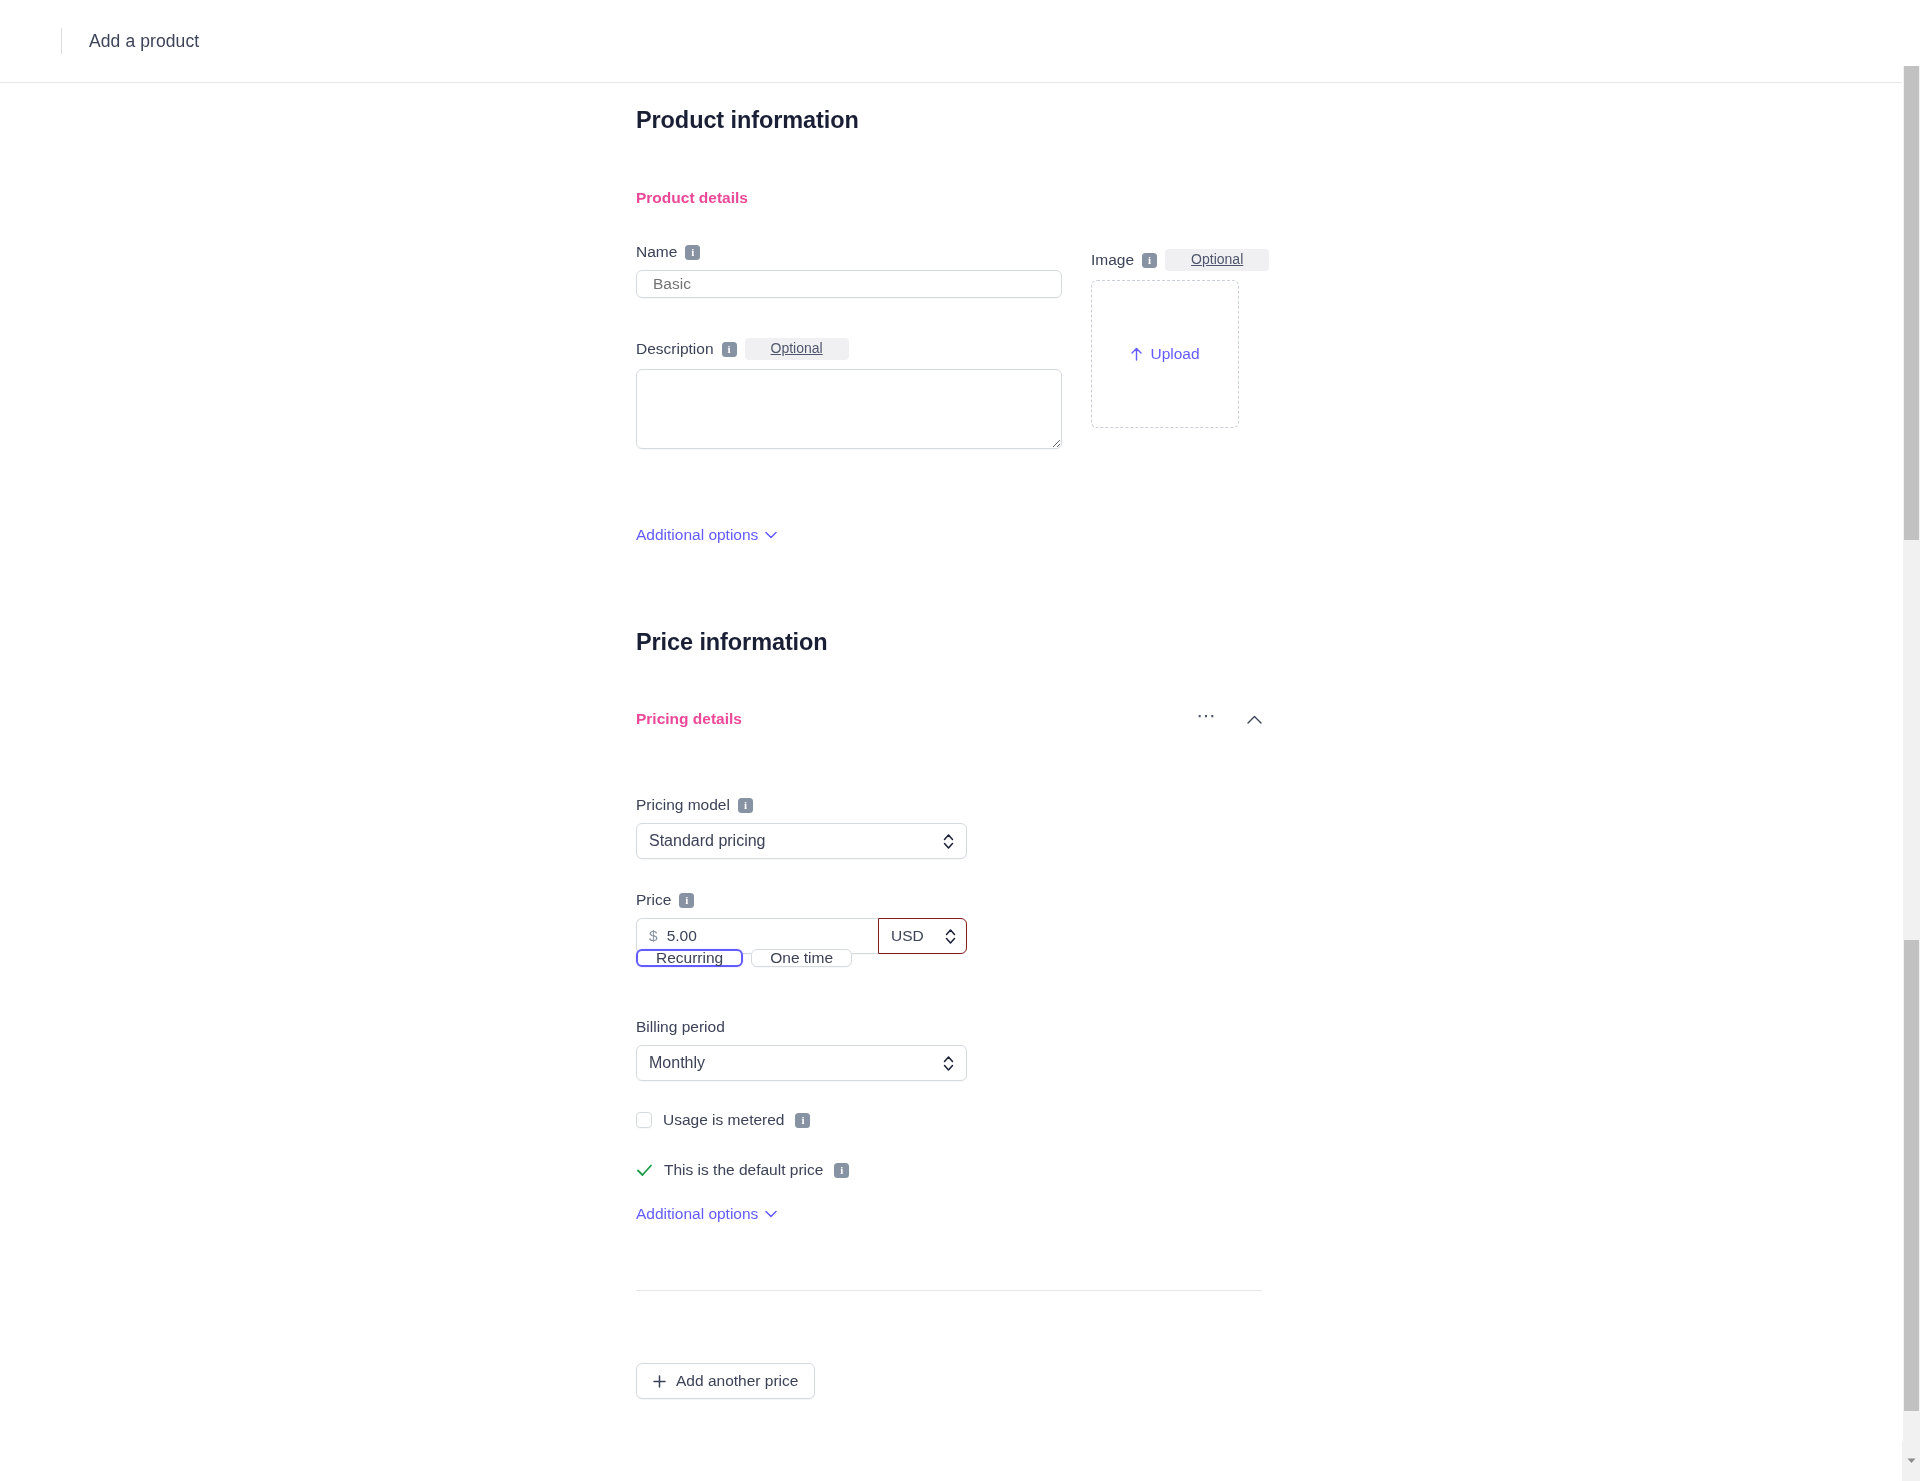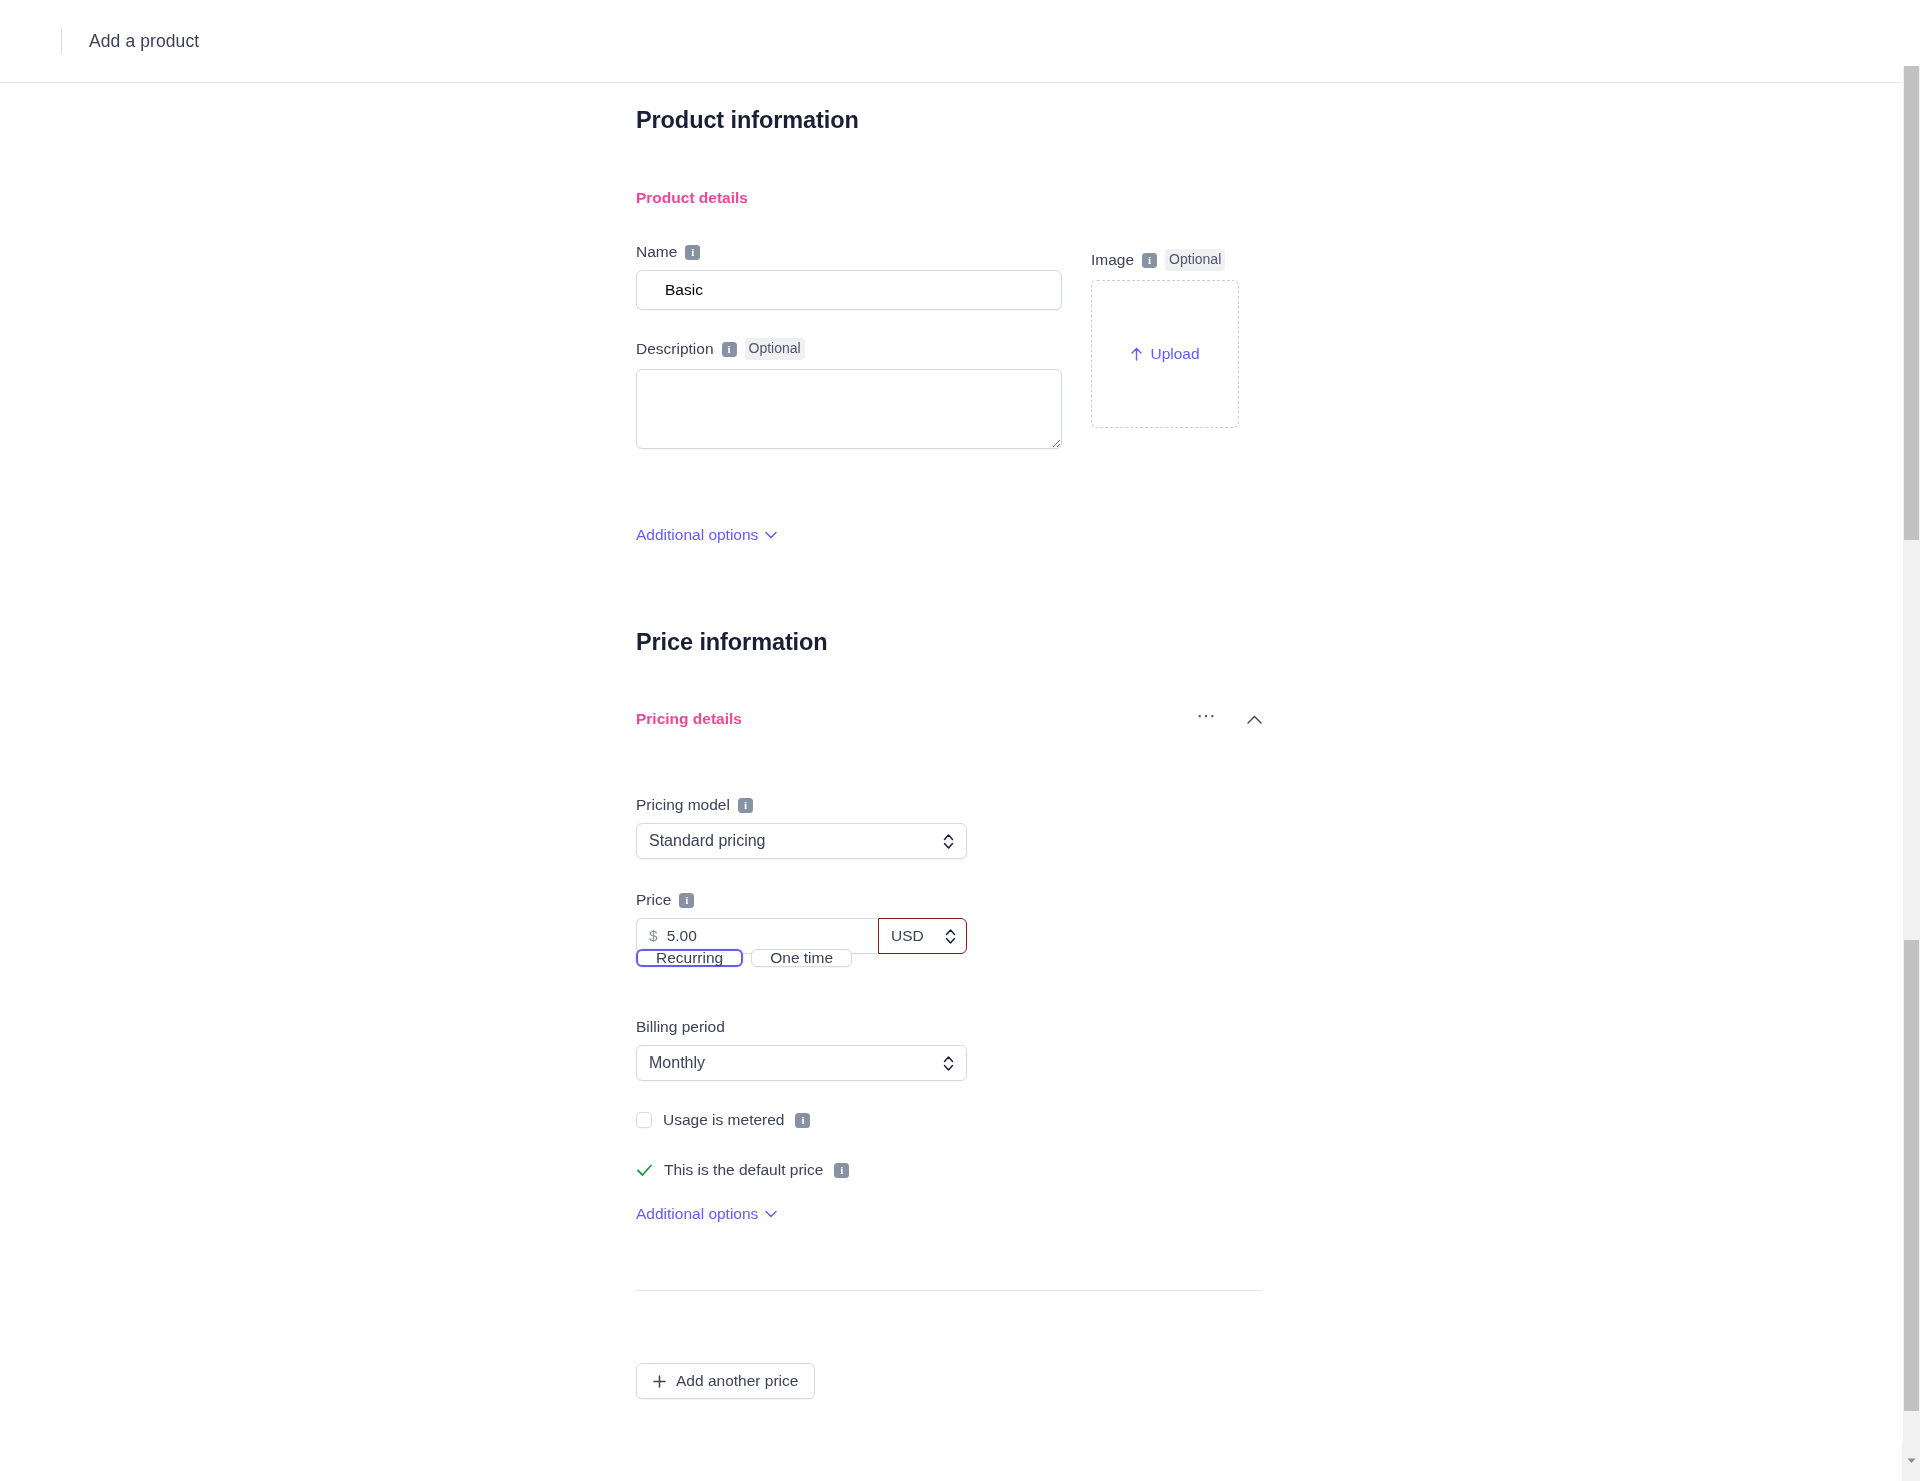--- a/index.html
+++ b/index.html
@@ -77,33 +77,34 @@
     font-family: "Liberation Serif", serif;
     line-height: 1;
     flex: none;
   }
 
   .optional-badge {
     background: #f0f0f3;
     color: #4f566b;
     font-size: 14px;
     border-radius: 4px;
-    padding: 3px 4px 4px;
+    padding: 3px 26px 4px;
     line-height: 1.1;
+    text-decoration: underline;
   }
 
   
   .text-input {
-    width: 426px; height: 40px;
-    border: 1px solid #d5d9e0;
-    border-radius: 6px;
-    background: #ffffff;
-    font-size: 15.5px;
-    color: #000000;
-    padding: 0 28px;
+    width: 426px; height: 28px;
+    border: 1px solid #d5d9e0;
+    border-radius: 6px;
+    background: #ffffff;
+    font-size: 15.5px;
+    color: #737373;
+    padding: 0 16px;
     font-family: "Liberation Sans", sans-serif;
     box-shadow: 0 1px 1px rgba(0,0,0,.03);
     outline: none;
   }
   .textarea-input {
     width: 426px; height: 80px;
     border: 1px solid #d5d9e0;
     border-radius: 6px;
     background: #ffffff;
     font-size: 15.5px;

